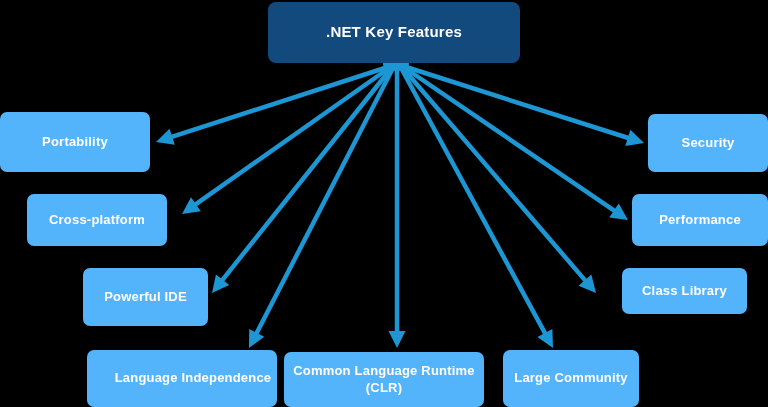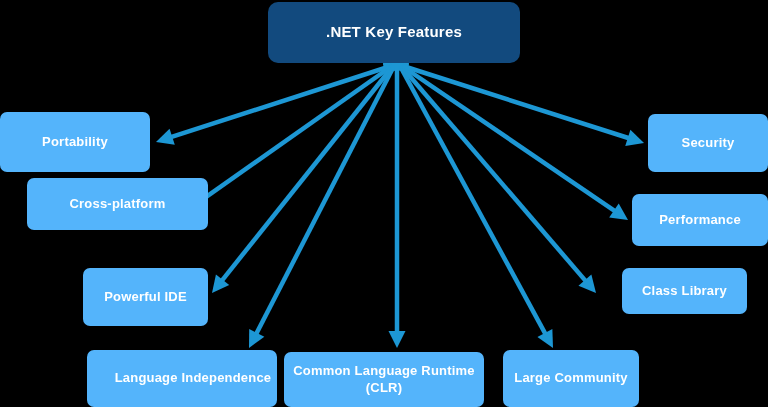--- a/index.html
+++ b/index.html
@@ -101,27 +101,27 @@
         <line x1="402" y1="66" x2="616.4306515520303" y2="212.11646167704728" class="arrow-line"></line>
         <polygon points="628,220 609.1650714742442,217.45137930839607 618.7379394378296,203.40288476443303" class="arrow-head"></polygon>
       </g>
       <g>
         <line x1="403" y1="66" x2="630.6641357919365" y2="138.73916371775562" class="arrow-line"></line>
         <polygon points="644,143 625.2195142902746,145.92290206931327 630.3933869187141,129.72935267380754" class="arrow-head"></polygon>
       </g>
     </svg>
 
   <div id="nodes-layer">
-      <div class="node root" style="left: 268px; top: 2px; width: 252px; height: 61px; border-radius: 10px;">
+      <div class="node root" style="left: 268px; top: 2px; width: 252px; height: 61px;">
         <span>.NET Key Features</span>
       </div>
       <div class="node leaf" style="left: 0px; top: 112px; width: 150px; height: 60px;">
         <span>Portability</span>
       </div>
-      <div class="node leaf" style="left: 27px; top: 178px; width: 181px; height: 52px; align-items: center;">
+      <div class="node leaf" style="left: 27px; top: 194px; width: 140px; height: 52px; align-items: center;">
         <span>Cross-platform</span>
       </div>
       <div class="node leaf" style="left: 83px; top: 268px; width: 125px; height: 58px;">
         <span>Powerful IDE</span>
       </div>
       <div class="node leaf" style="left: 87px; top: 350px; width: 190px; height: 57px; padding-left: 22px;">
         <span>Language Independence</span>
       </div>
       <div class="node leaf two-line" style="left: 284px; top: 352px; width: 200px; height: 55px;">
         <span>Common Language Runtime<br>(CLR)</span>

